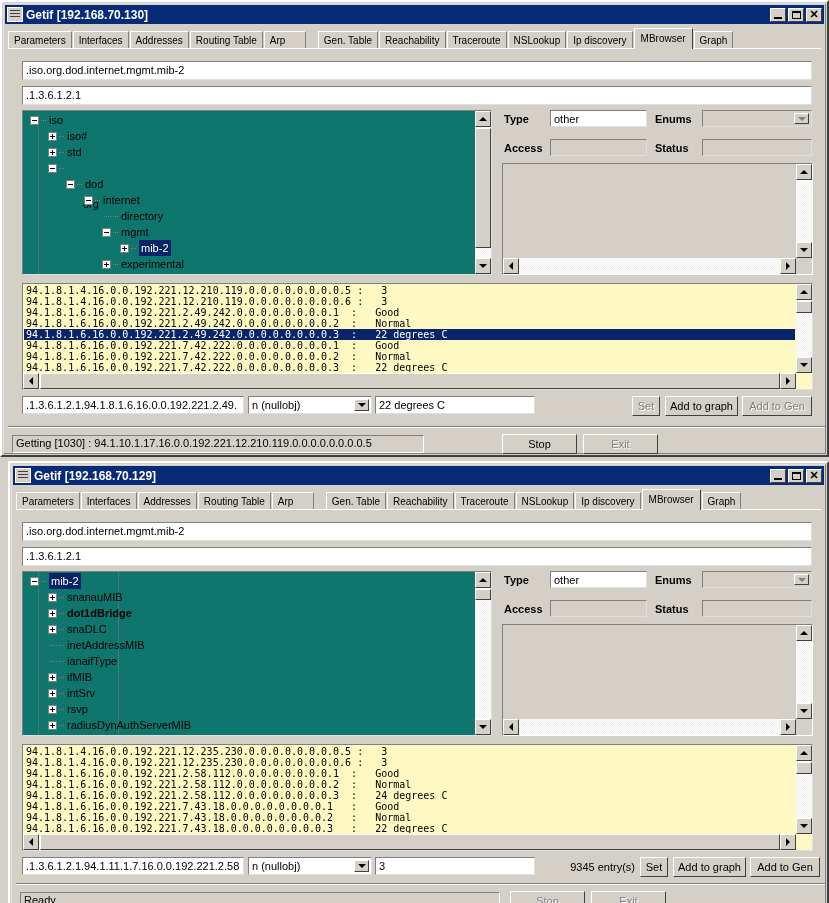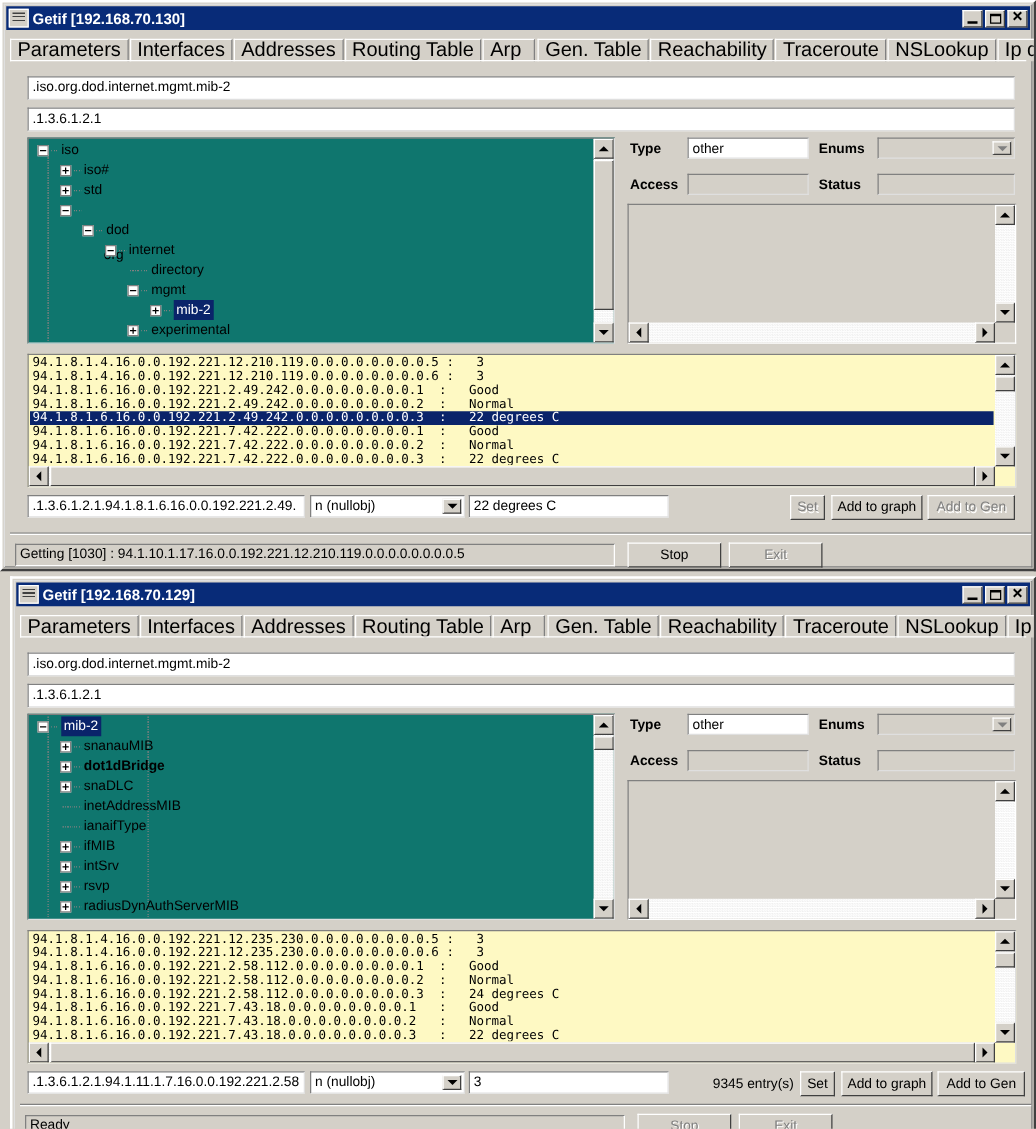--- a/index.html
+++ b/index.html
@@ -82,21 +82,21 @@
     display: flex; align-items: flex-end;
   }
   .tab {
     height: 18px; line-height: 18px;
     padding: 0 5px;
     background: #d4d0c8;
     border-top: 1px solid #fff; border-left: 1px solid #fff;
     border-right: 1px solid #808080;
     border-bottom: none;
     box-sizing: border-box;
-    font-size: 16px; white-space: nowrap;
+    font-size: 10px; white-space: nowrap;
     margin-right: 1px;
     position: relative;
     cursor: default;
   }
   .tab.spacer { border: none; background: transparent; width: 10px; padding: 0; }
   .tab.active {
     height: 21px; line-height: 20px;
     background: #d4d0c8;
     border-top: 1px solid #fff; border-left: 1px solid #fff;
     border-right: 1px solid #404040;
@@ -441,21 +441,21 @@
       <span class="combo-arrow"></span>
     </div>
     <div class="textbox" style="left:373px; top:394px; width:160px; height:18px;">22 degrees C</div>
     <div class="entrycount" style="left:520px; top:397px; width:105px;"></div>
     <div class="btn disabled" style="left:630px; top:394px; width:28px; height:20px;">Set</div>
     <div class="btn" style="left:663px; top:394px; width:73px; height:20px;">Add to graph</div>
     <div class="btn disabled" style="left:740px; top:394px; width:70px; height:20px;">Add to Gen</div>
 
     <div class="hr-sep" style="left:6px; top:424px; width:817px;"></div>
 
-    <div class="statusbar" style="left:10px; top:433px; width:480px; height:18px;">Getting [1030] : 94.1.10.1.17.16.0.0.192.221.12.210.119.0.0.0.0.0.0.0.0.5</div>
+    <div class="statusbar" style="left:10px; top:433px; width:412px; height:18px;">Getting [1030] : 94.1.10.1.17.16.0.0.192.221.12.210.119.0.0.0.0.0.0.0.0.5</div>
     <div class="btn" style="left:500px; top:432px; width:75px; height:20px;">Stop</div>
     <div class="btn disabled" style="left:581px; top:432px; width:75px; height:20px;">Exit</div>
   </div>
 
   <div class="window" id="win1" style="left:8px; top:461px; width:821px; height:450px;">
     <div class="window-inner-edge"></div>
 
     <div class="titlebar">
       <div class="title-icon"></div>
       <div class="title-text">Getif [192.168.70.129]</div>

